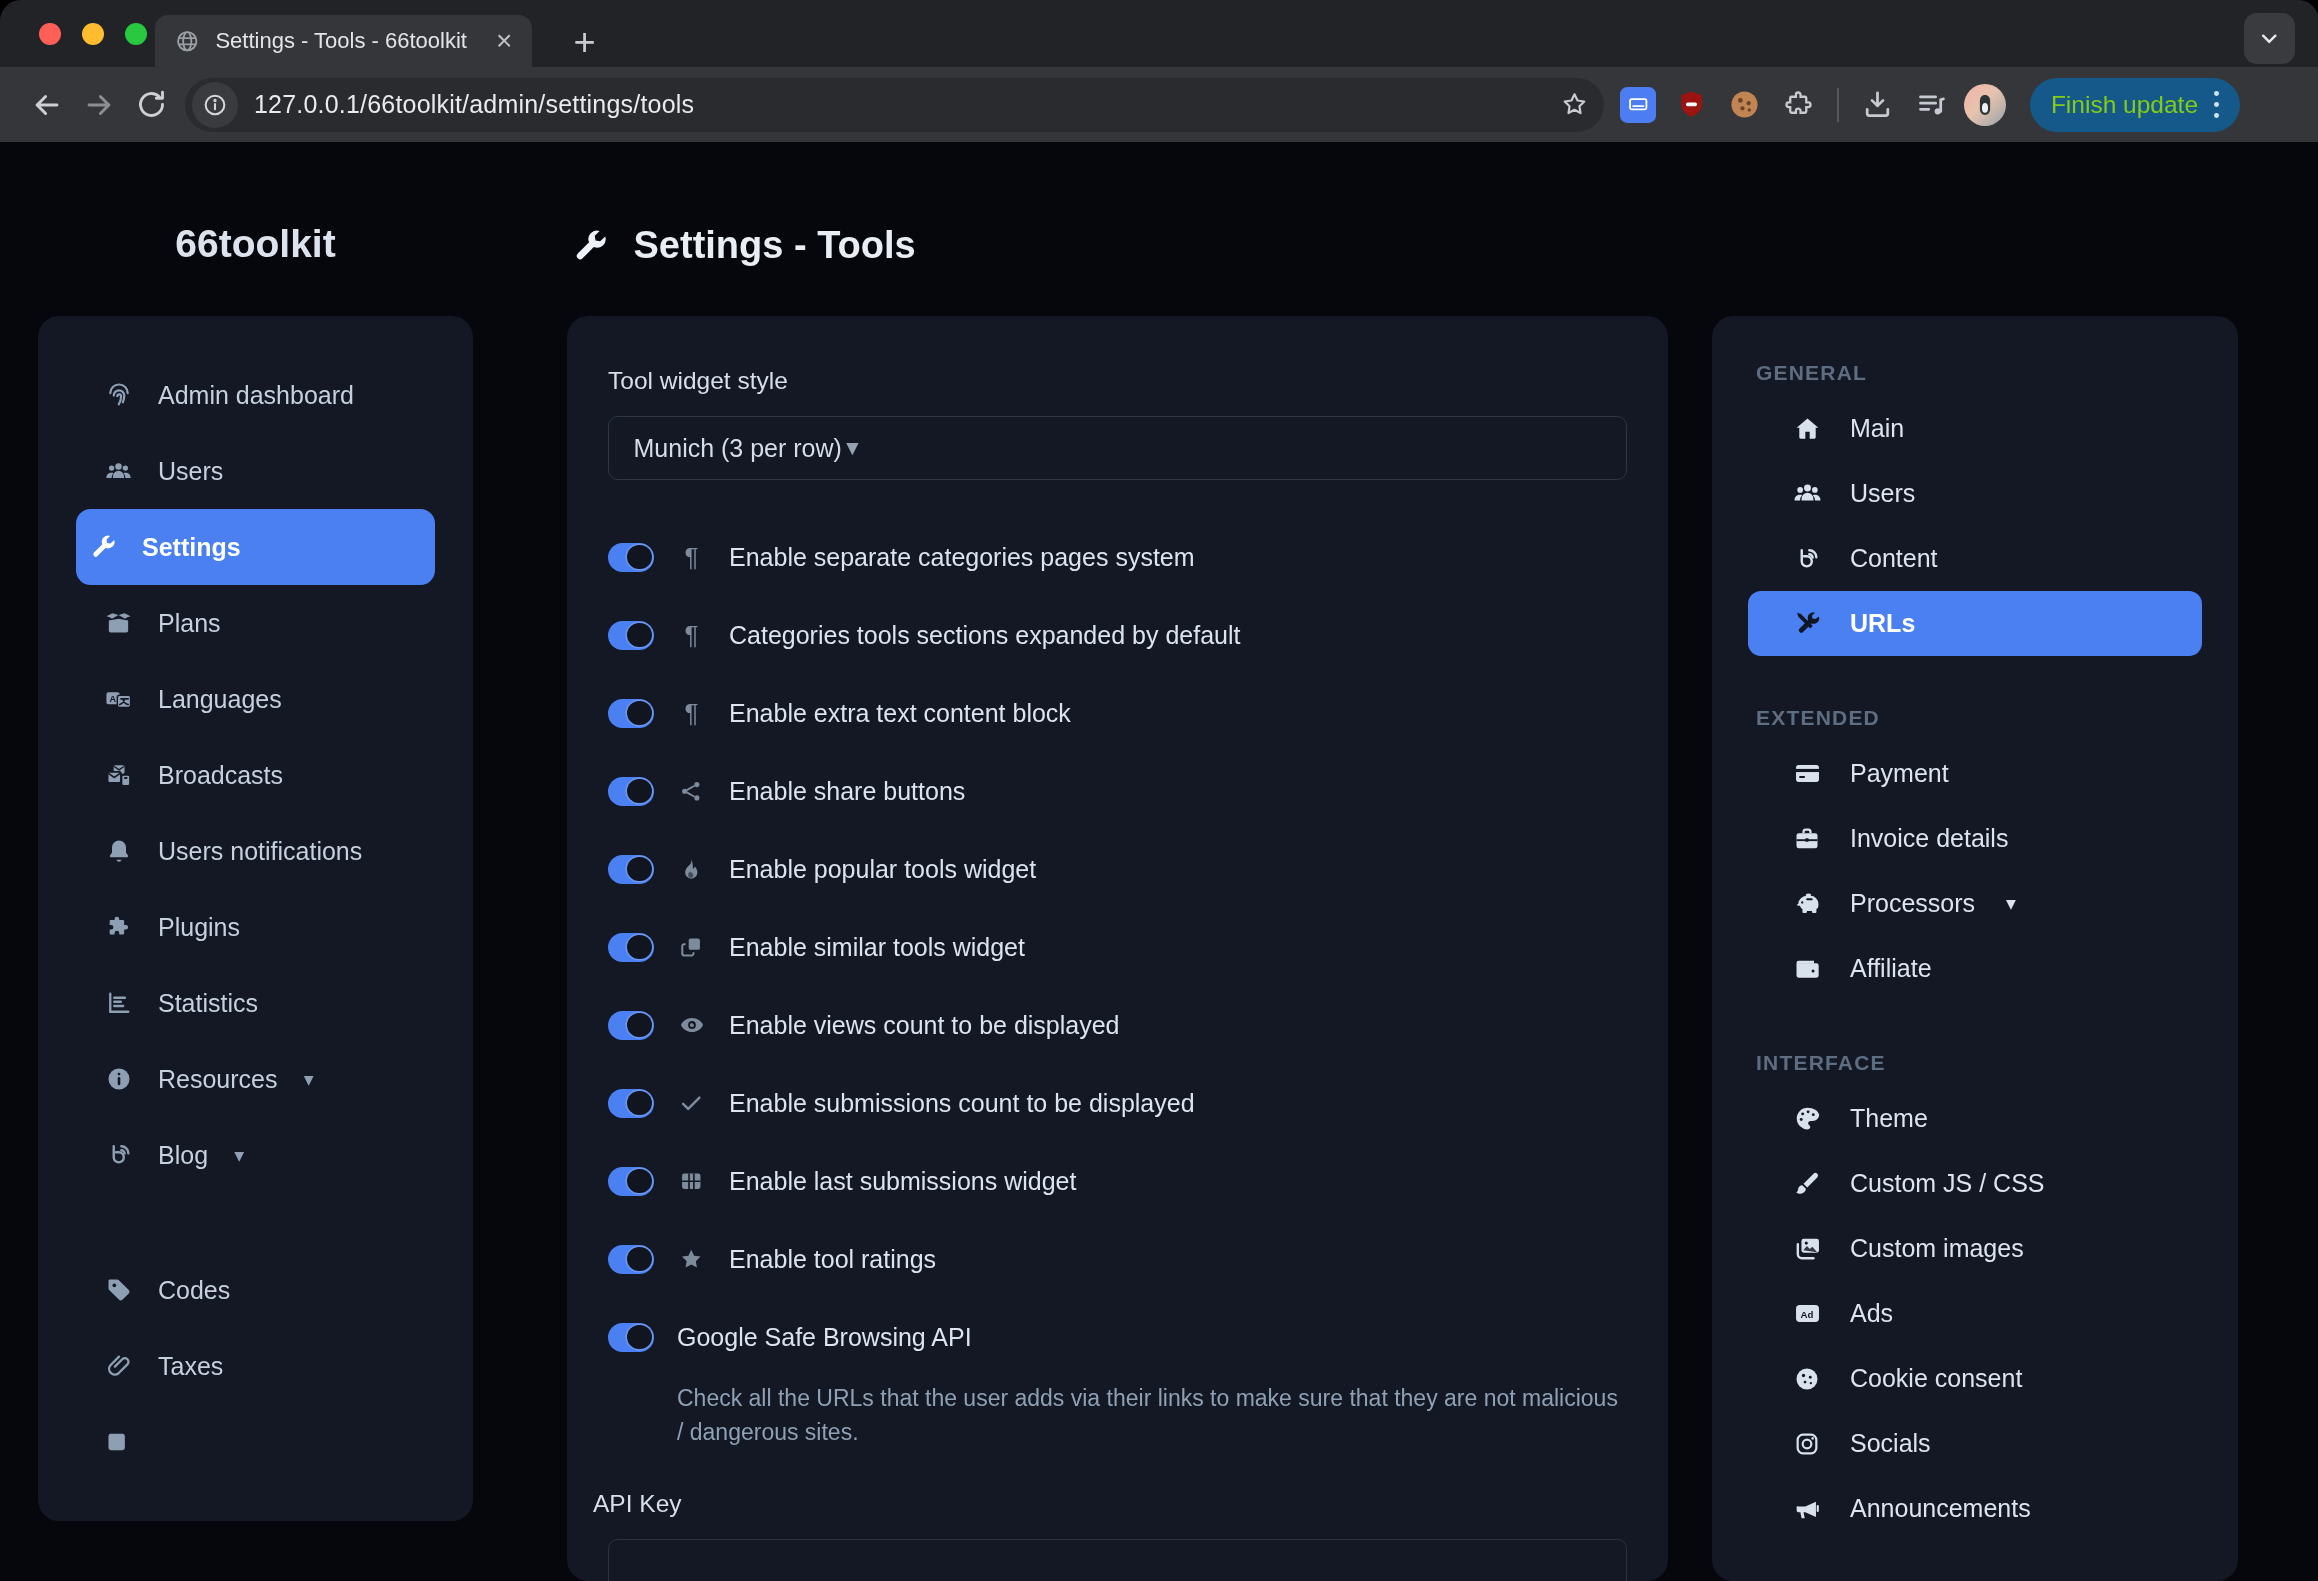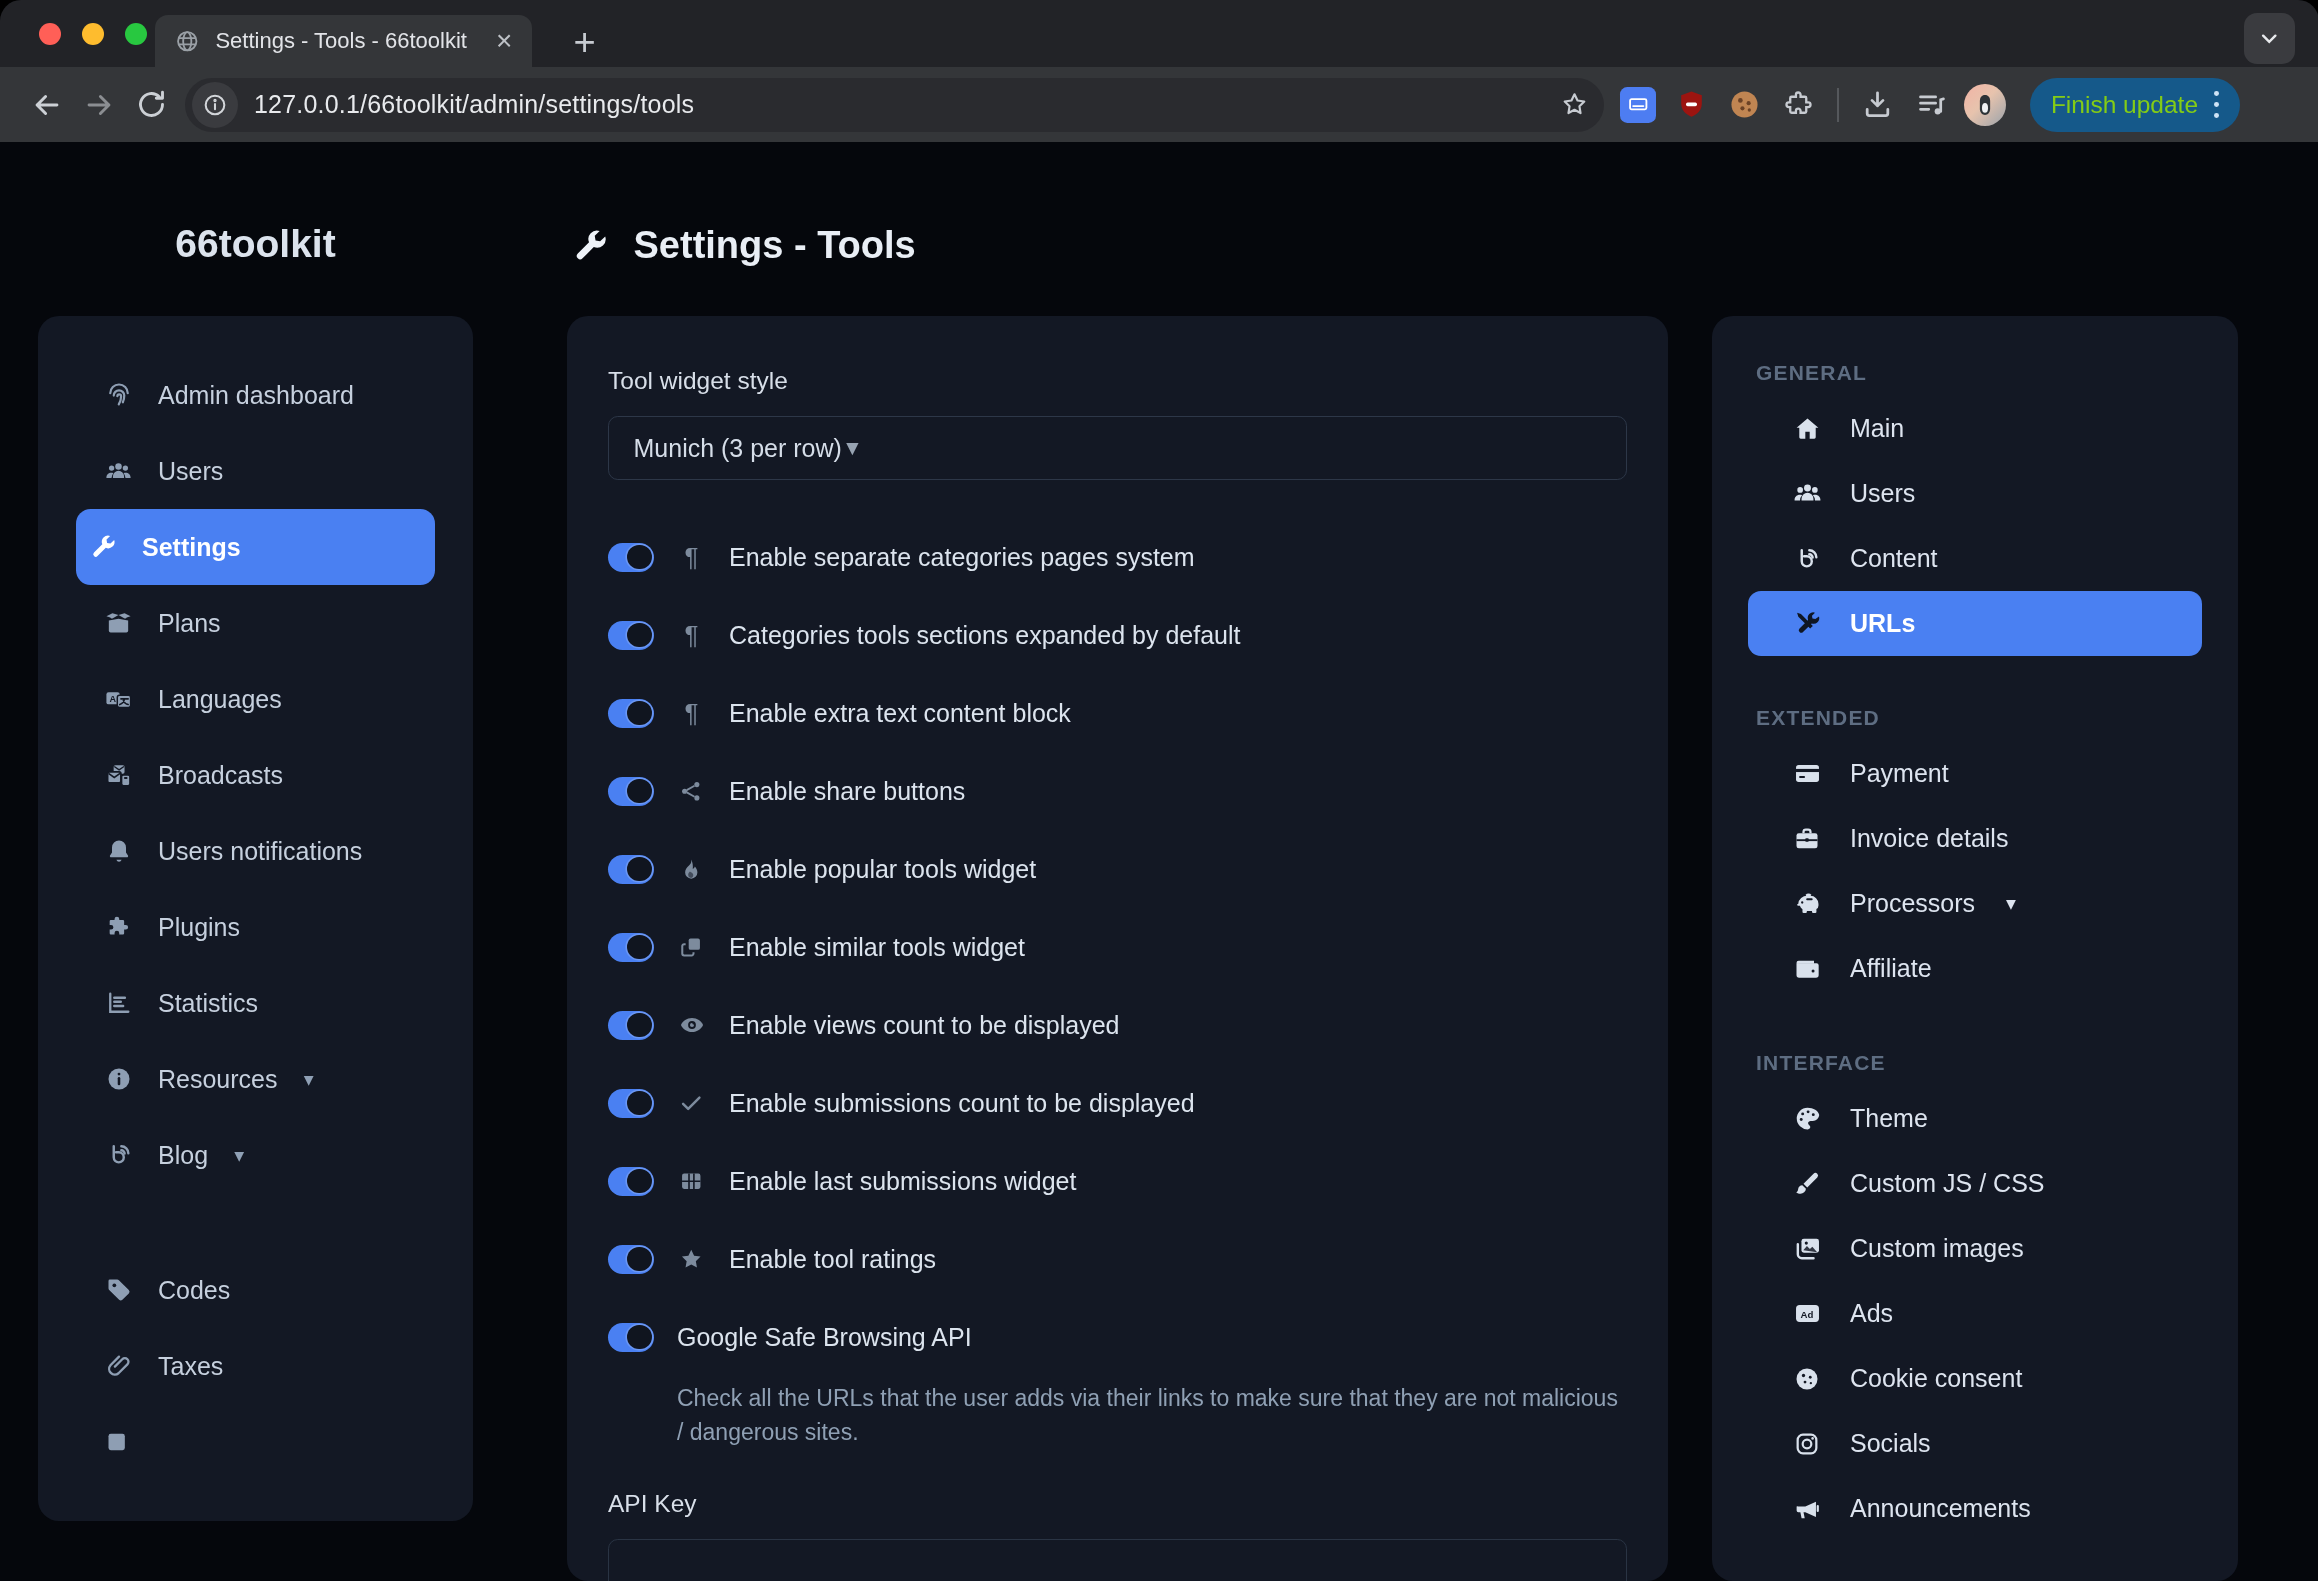--- a/index.html
+++ b/index.html
@@ -64,21 +64,21 @@
   .select-value{font-size:25px;color:#d5dde8;}
   .select-caret{font-size:21px;color:#97a3b2;}
   .toggles{margin-top:38px;}
   .trow{min-height:78px;display:flex;align-items:center;padding-left:41px;gap:23px;}
   .toggle{width:46px;height:29px;border-radius:14.7px;background:var(--accent);position:relative;flex:none;}
   .toggle .knob{position:absolute;top:2.4px;right:2.4px;width:24.5px;height:24.5px;border-radius:50%;background:#10151f;
                 box-shadow:0 0 0 1.6px rgba(255,255,255,.18);}
   .trow .ricn{width:29px;display:grid;place-items:center;color:#7d8b9d;flex:none;font-size:26px;line-height:1;}
   .trow .tlabel{font-size:25px;color:#dce4ee;font-weight:500;}
   .tdesc{margin:4.9px 49px 8.2px 110px;font-size:23px;line-height:34px;color:#8fa0b4;max-width:970px;}
-  .apikey-label{margin:41px 0 0 41px;font-size:24.5px;color:#d8dfe9;font-weight:500;}
+  .apikey-label{margin:41px 0 0 26px;font-size:24.5px;color:#d8dfe9;font-weight:500;}
   .apikey-input{display:block;margin:21px 41px 0;width:1019px;height:72px;border:1.6px solid #2a3444;border-radius:9.8px;
                 background:transparent;color:#dce4ee;font-size:24.5px;padding:0 21px;outline:none;font-family:"Liberation Sans",sans-serif;}
 
   .right-card{left:1712px;top:174px;width:526px;height:1265px;padding-top:33px;overflow:hidden;}
   .section-title{padding-left:44px;height:47px;display:flex;align-items:center;font-size:21px;font-weight:700;
                  letter-spacing:1.2px;color:var(--header);}
   .mt{margin-top:38px;}
   .r-item{height:65px;display:flex;align-items:center;padding-left:78px;gap:26px;font-size:25px;font-weight:500;color:#dde4ef;white-space:nowrap;}
   .r-item .icn{width:34px;display:grid;place-items:center;color:#d9e1ec;flex:none;}
   .r-item.active{background:var(--accent);border-radius:13px;margin:0 36px;padding-left:42px;color:#fff;font-weight:600;}

